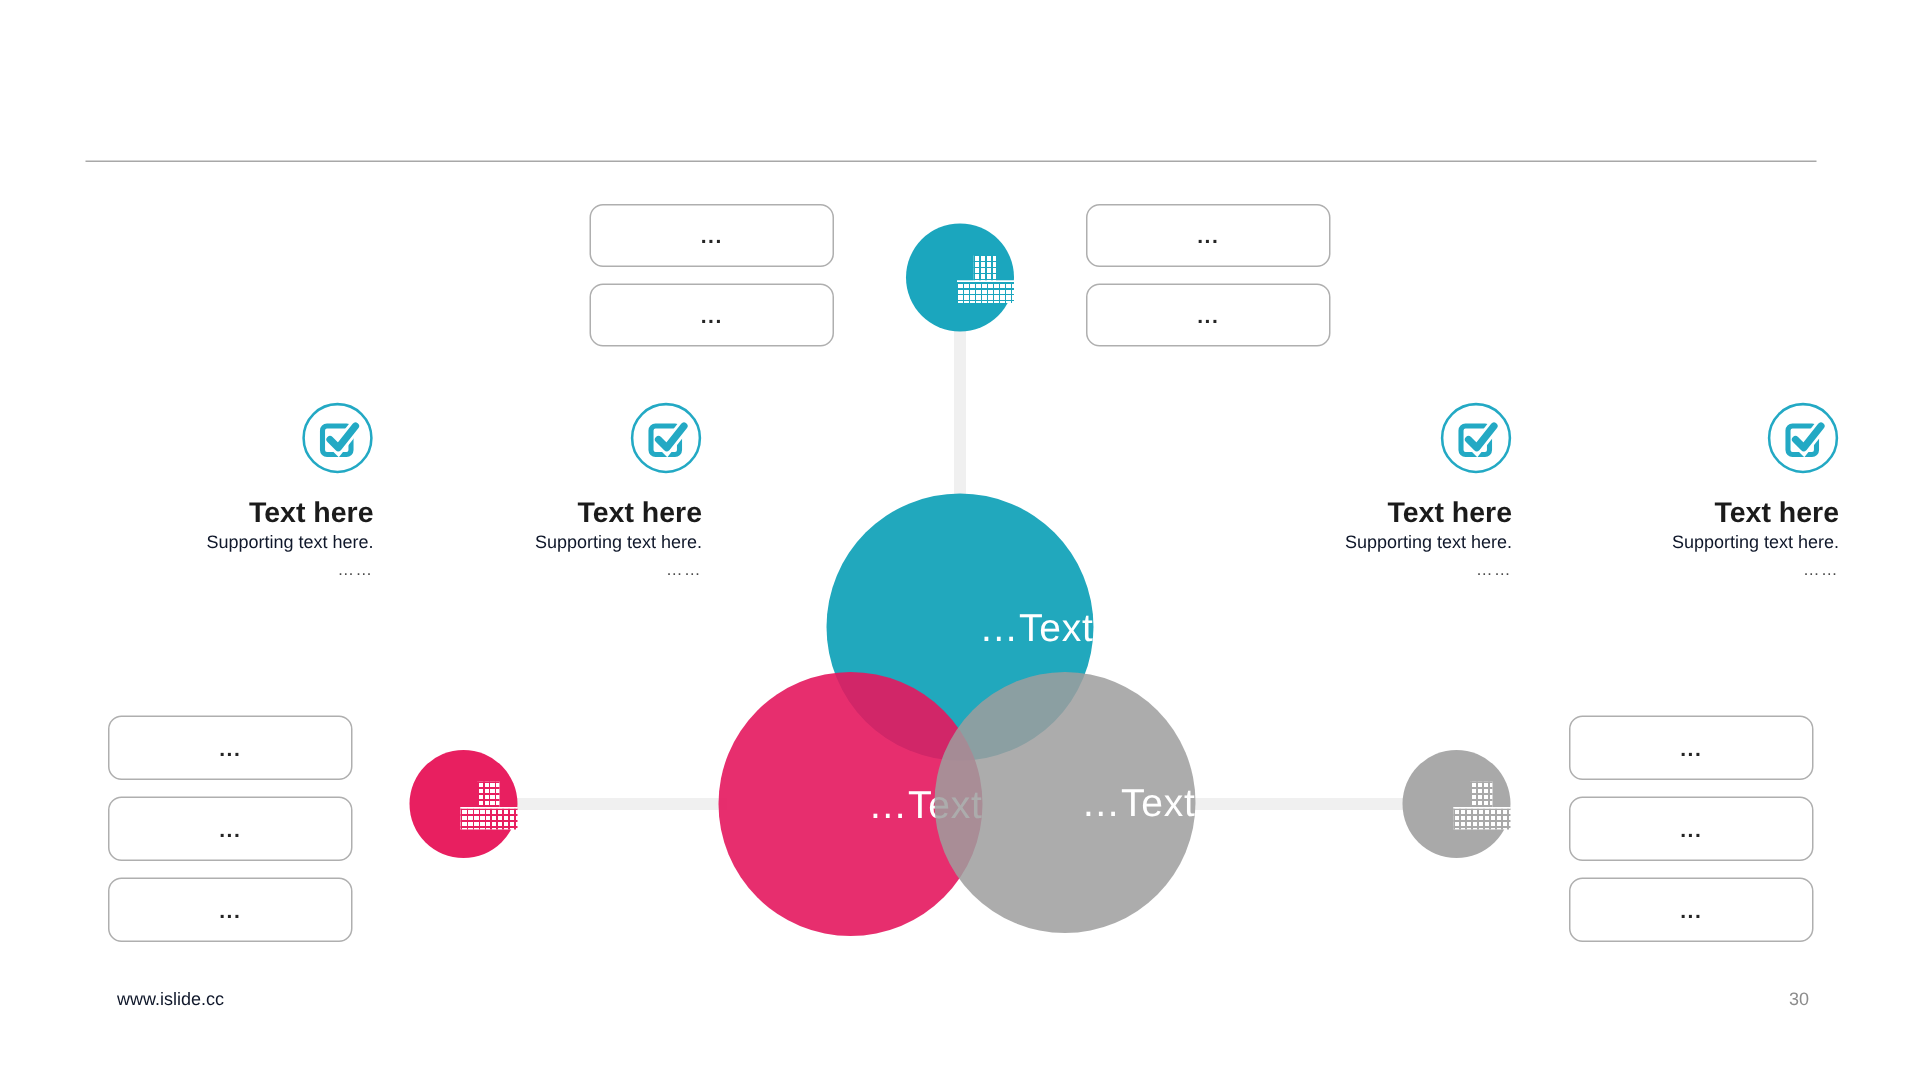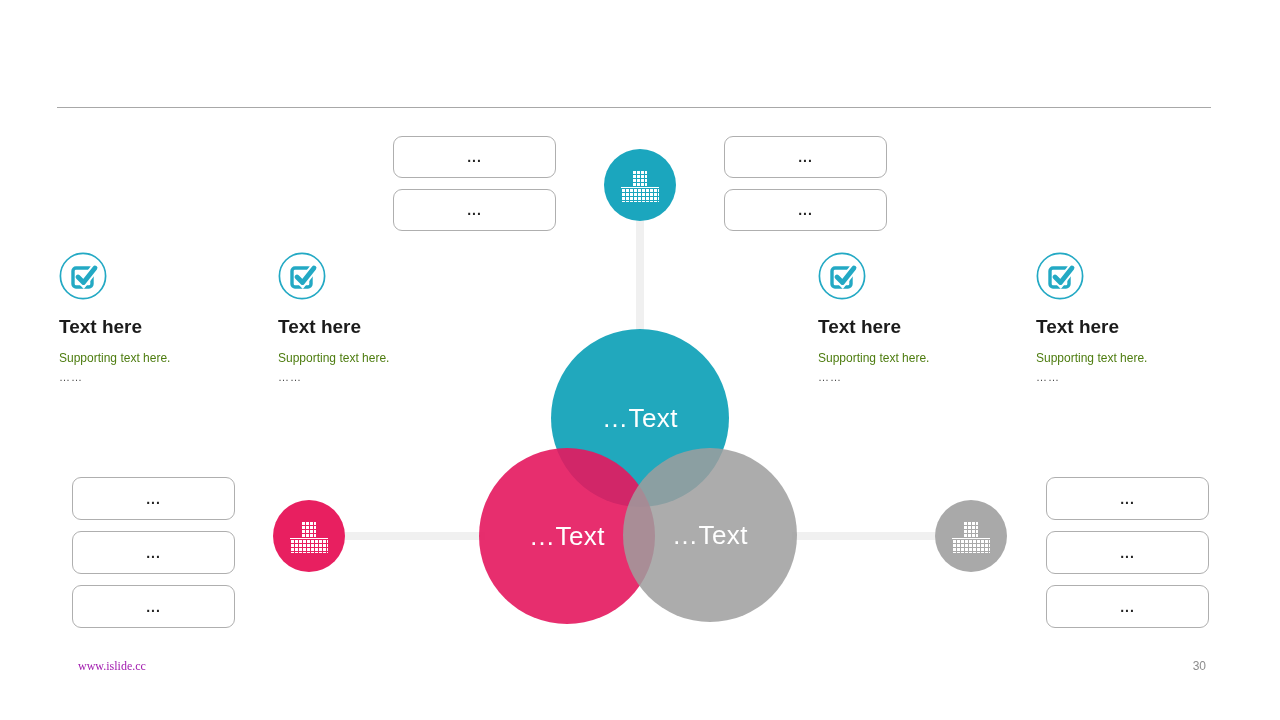--- a/index.html
+++ b/index.html
@@ -11,21 +11,21 @@
   }
   .abs { position: absolute; }
 
   .divider { left: 57px; top: 107px; width: 1154px; height: 1px; background: #A8A8A8; }
 
   .connector { background: #F0F0F0; z-index: 1; }
   .conn-v { left: 636px; top: 218px; width: 8px; height: 122px; }
   .conn-l { left: 320px; top: 532px; width: 165px; height: 8px; }
   .conn-r { left: 792px; top: 532px; width: 150px; height: 8px; }
 
-  .circle { border-radius: 50%; display: flex; align-items: center; justify-content: center; }
+  .circle { border-radius: 50%; display: flex; align-items: center; justify-content: flex-end; }
 
   .big { color: #ffffff; font-size: 26px; letter-spacing: .5px; }
   .big-teal { left: 551px; top: 329px; width: 178px; height: 178px; background: #21A8BD; z-index: 2; }
   .big-pink { left: 479px; top: 448px; width: 176px; height: 176px; background: rgba(228,23,94,.9); z-index: 3; }
   .big-gray { left: 623px; top: 448px; width: 174px; height: 174px; background: rgba(158,158,158,.85); z-index: 4; }
 
   .small { width: 72px; height: 72px; z-index: 6; }
   .small-teal { left: 604px; top: 149px; background: #1BA6BE; --cbg: #1BA6BE; }
   .small-pink { left: 273px; top: 500px; background: #E81F60; --cbg: #E81F60; }
   .small-gray { left: 935px; top: 500px; background: #A9A9A9; --cbg: #A9A9A9; }
@@ -43,29 +43,29 @@
   .callout {
     width: 163px; height: 42px; box-sizing: border-box;
     border: 1.5px solid #AFAFAF; border-radius: 9px; background: #ffffff;
     display: flex; align-items: center; justify-content: center;
     font-weight: bold; font-size: 14px; letter-spacing: 1px; color: #242424;
     z-index: 1;
   }
   .side-callout { height: 43px; }
 
   .feature {
-    width: 190px; top: 252px; z-index: 1;
-    display: flex; flex-direction: column; align-items: flex-start; text-align: center;
+    width: 190px; top: 268px; z-index: 1;
+    display: flex; flex-direction: column; align-items: flex-end; text-align: center;
   }
   .ficon { width: 48px; height: 48px; display: block; }
   .ftitle { margin-top: 16px; font-size: 19px; font-weight: bold; color: #1B1B1B; }
-  .fsub { margin-top: 13px; font-size: 12px; color: #4d7c0f; }
+  .fsub { font-size: 12px; color: #0f172a; }
   .fdots { margin-top: 6px; font-size: 11px; color: #4A4A4A; letter-spacing: 1px; }
 
-  .footer-site { left: 78px; top: 659px; font-size: 12px; color: #a21caf; font-family: Liberation Serif, serif; }
+  .footer-site { left: 78px; top: 659px; font-size: 12px; color: #0f172a; }
   .footer-page { left: 1178px; top: 659px; width: 28px; font-size: 12px; color: #8C8C8C; text-align: right; }
 </style>
 </head>
 <body>
 
 <div class="abs divider"></div>
 
 <div class="abs connector conn-v"></div>
 <div class="abs connector conn-l"></div>
 <div class="abs connector conn-r"></div>

